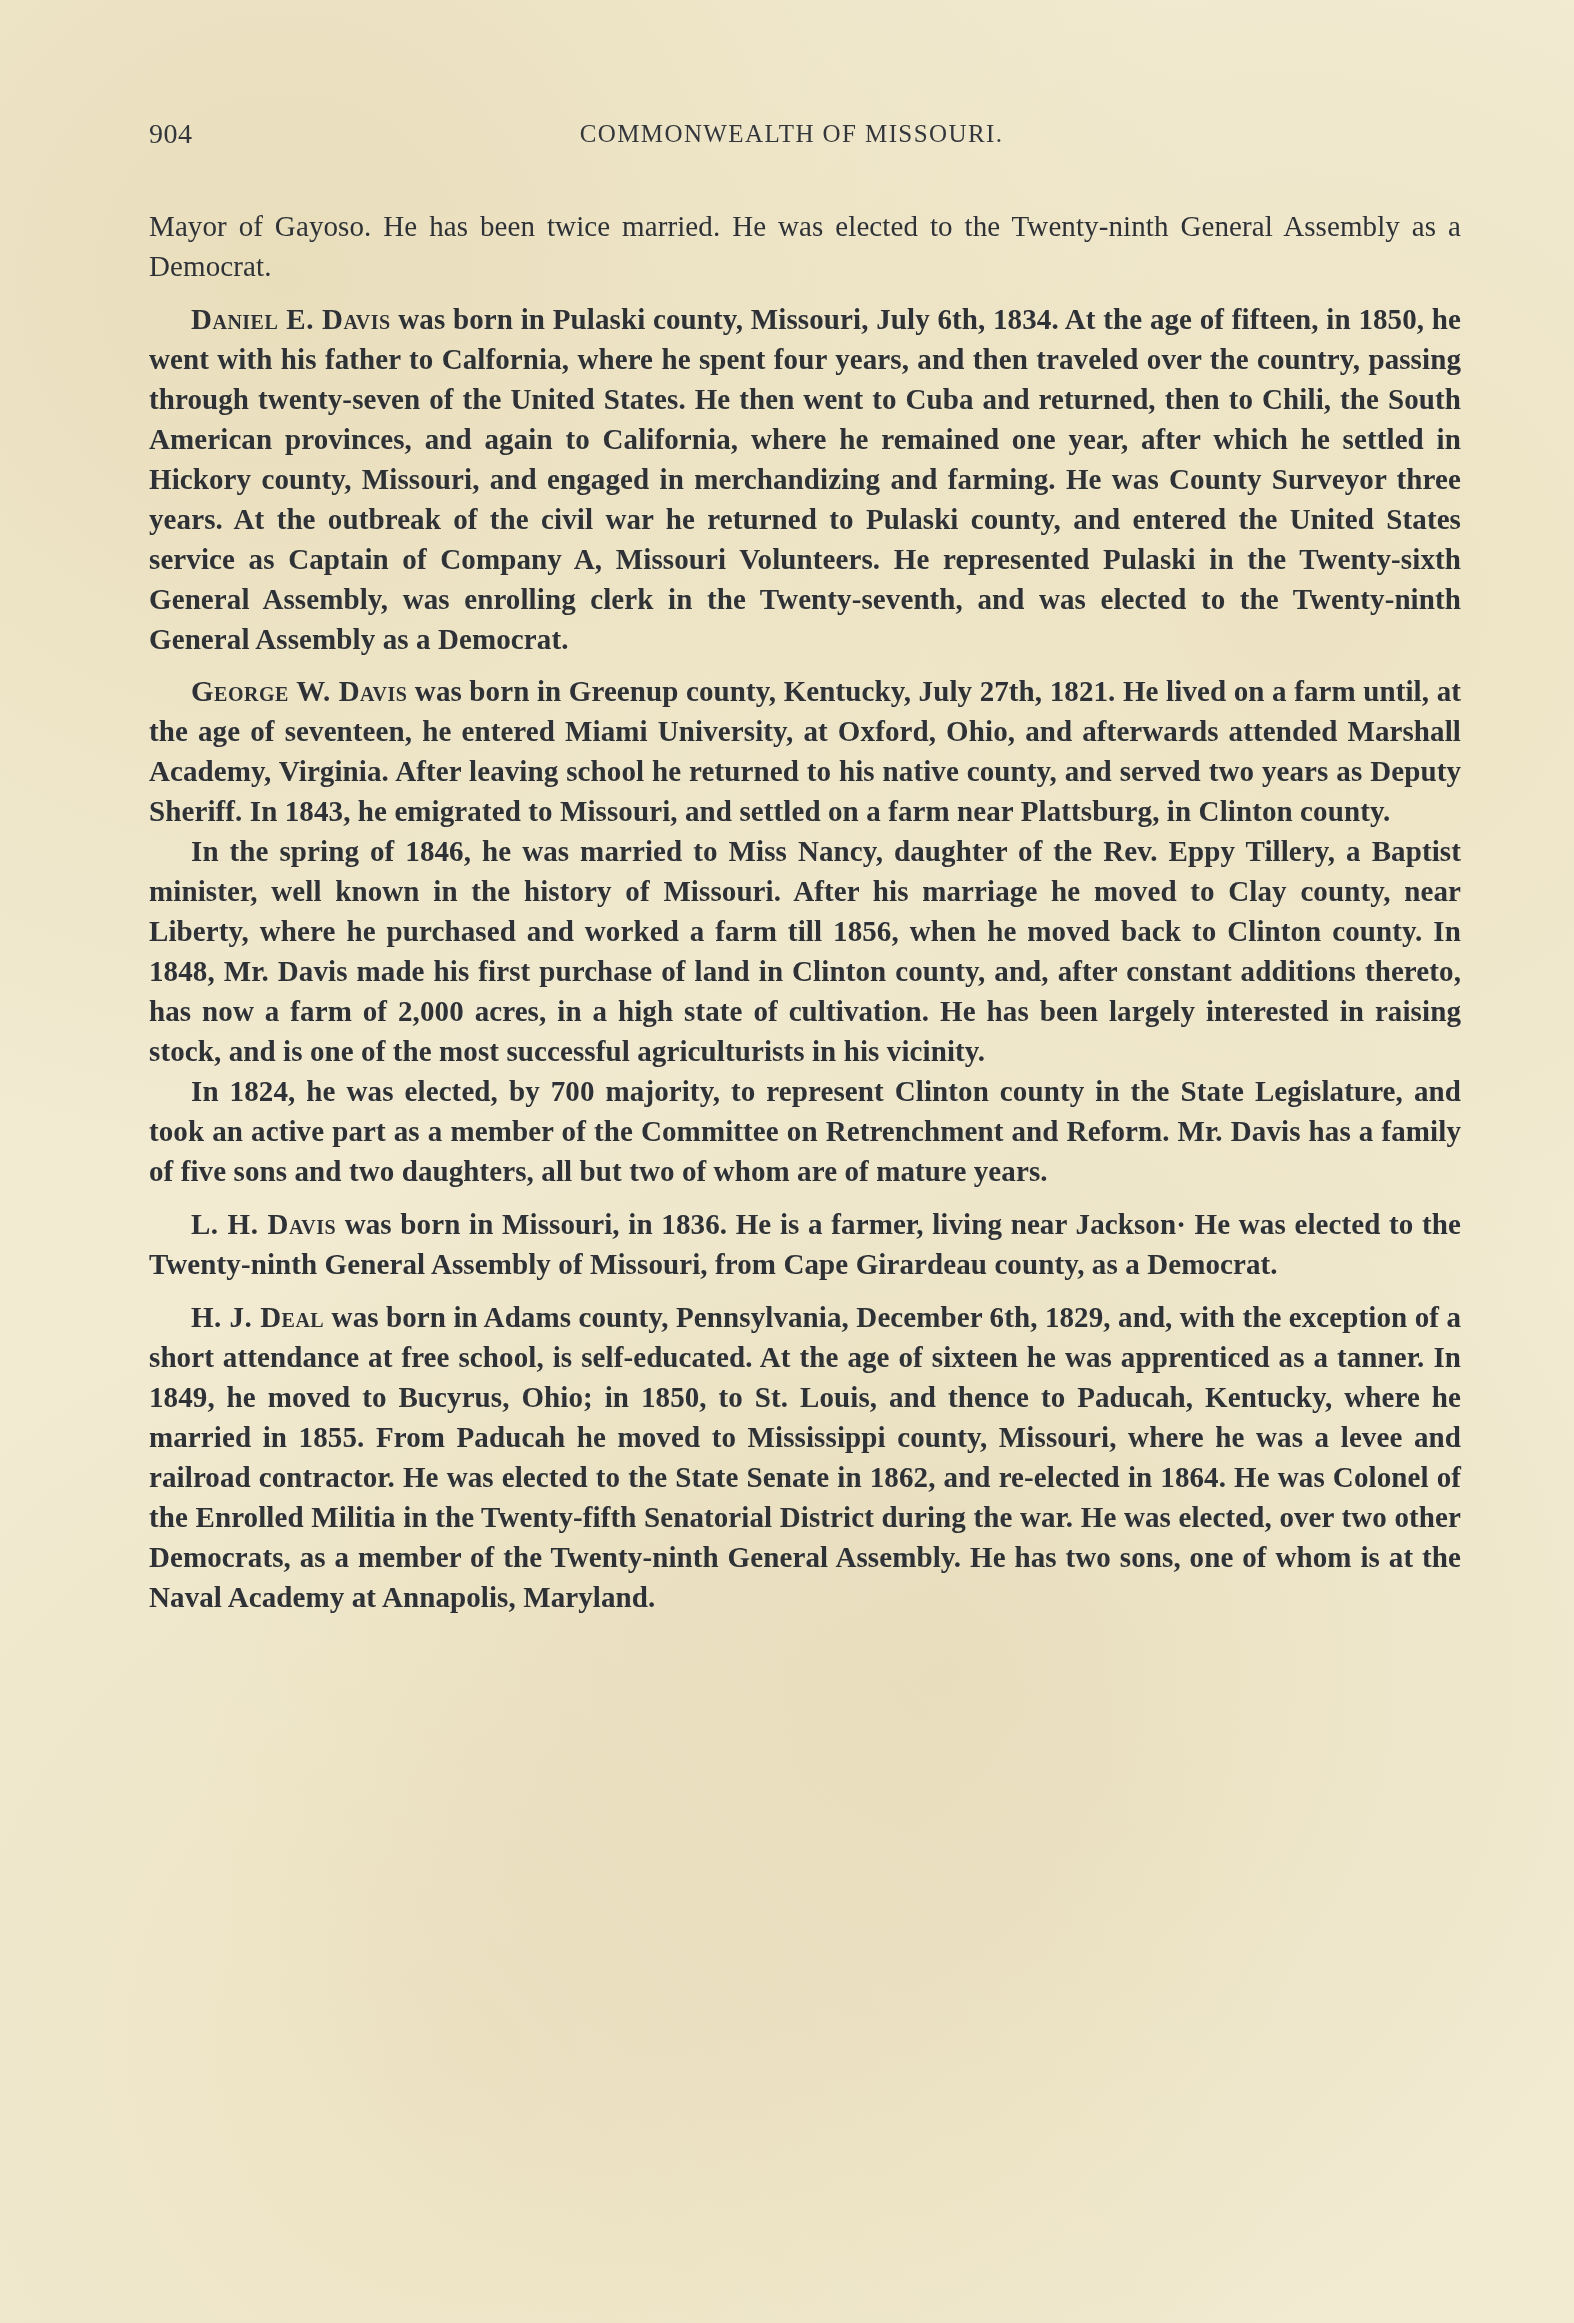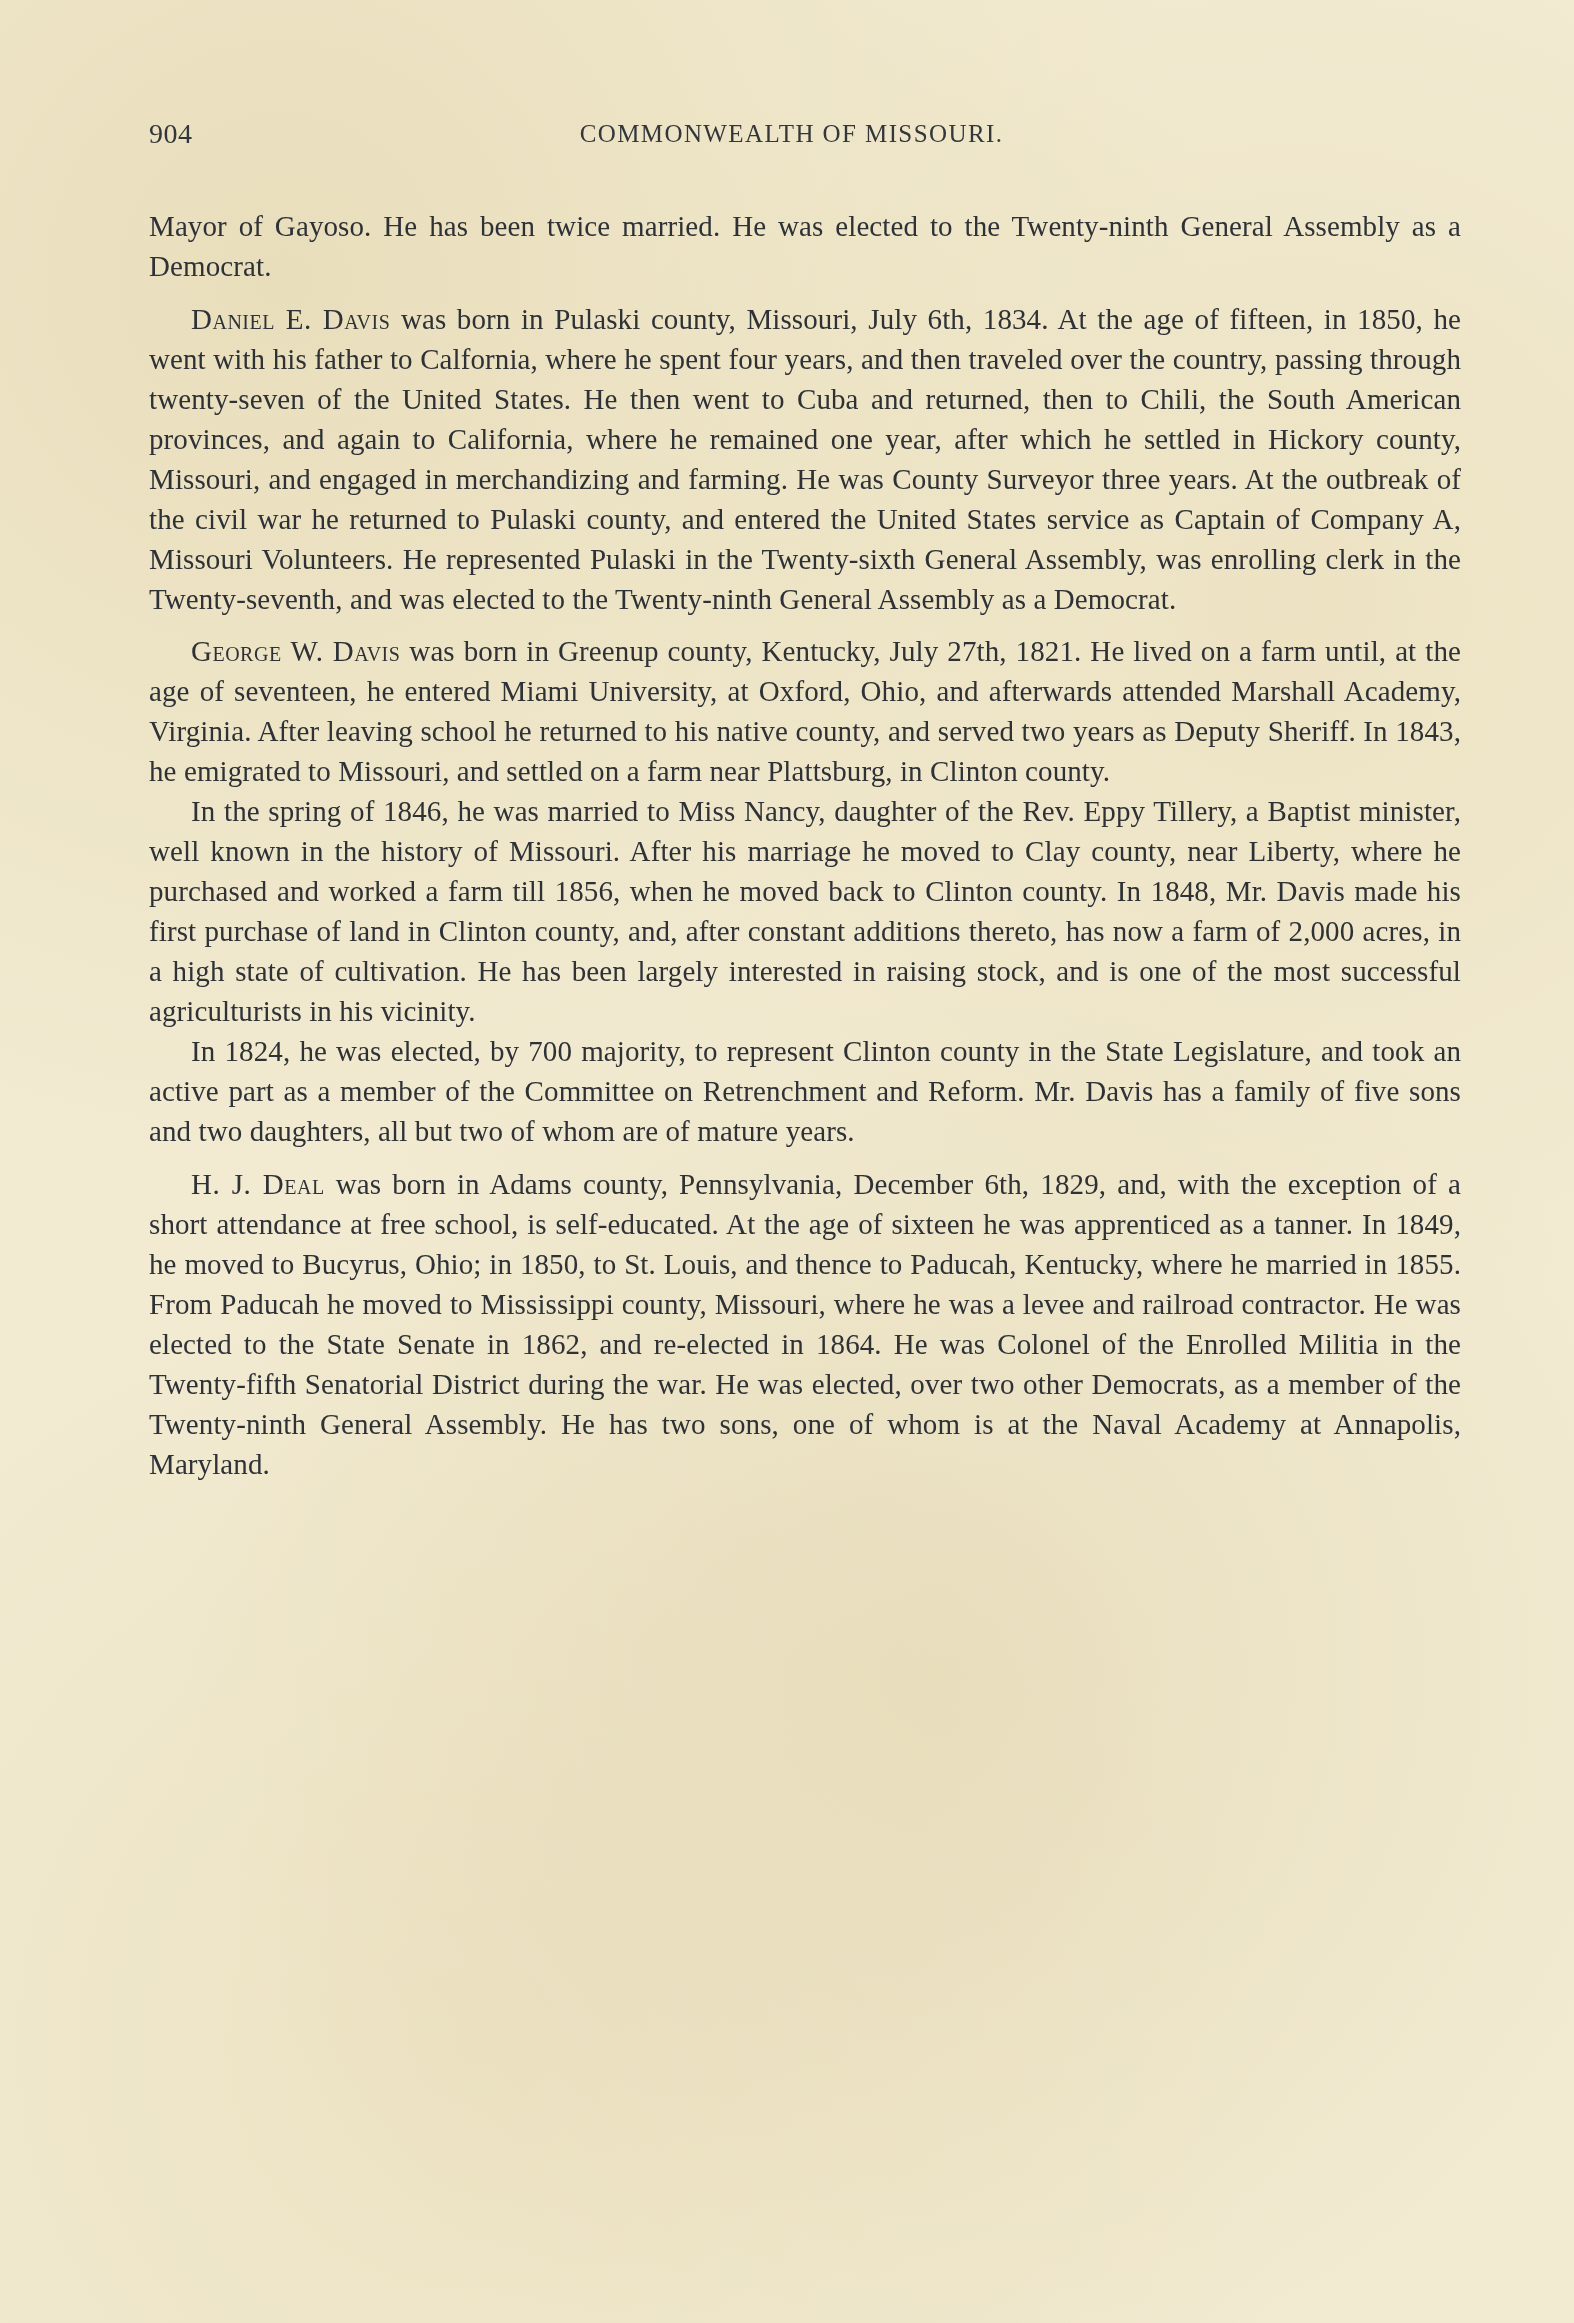--- a/index.html
+++ b/index.html
@@ -78,20 +78,21 @@
     margin: 0 0 0 0;
     font-size: 29px;
     line-height: 40px;
     text-align: justify;
     text-justify: inter-word;
     color: #2e3236;
     letter-spacing: 0.1px;
   }
   p.indent {
     text-indent: 42px;
+    font-weight: bold;
   }
   p.gap {
     margin-top: 12.7px;
   }
   .sc {
     font-variant: small-caps;
     letter-spacing: 0.5px;
   }
 </style>
 </head>
@@ -120,20 +121,23 @@
       </p>
 
       <p class="indent">
         <span>In the spring of 1846, he was married to Miss Nancy, daughter of the Rev. Eppy Tillery, a Baptist minister, well known in the history of Missouri.  After his marriage he moved to Clay county, near Liberty, where he purchased and worked a farm till 1856, when he moved back to Clinton county.  In 1848, Mr. Davis made his first purchase of land in Clinton county, and, after constant additions thereto, has now a farm of 2,000 acres, in a high state of cultivation.  He has been largely interested in raising stock, and is one of the most successful agriculturists in his vicinity.</span>
       </p>
 
       <p class="indent">
         <span>In 1824, he was elected, by 700 majority, to represent Clinton county in the State Legislature, and took an active part as a member of the Committee on Retrenchment and Reform.  Mr. Davis has a family of five sons and two daughters, all but two of whom are of mature years.</span>
       </p>
 
+      <p class="indent gap">
+        <span class="sc">L. H. Davis</span><span> was born in Missouri, in 1836.  He is a farmer, living near Jackson· He was elected to the Twenty-ninth General Assembly of Missouri, from Cape Girardeau county, as a Democrat.</span>
+      </p>
 
 
       <p class="indent gap">
         <span class="sc">H. J. Deal</span><span> was born in Adams county, Pennsylvania, December 6th, 1829, and, with the exception of a short attendance at free school, is self-educated.  At the age of sixteen he was apprenticed as a tanner.  In 1849, he moved to Bucyrus, Ohio; in 1850, to St. Louis, and thence to Paducah, Kentucky, where he married in 1855. From Paducah he moved to Mississippi county, Missouri, where he was a levee and railroad contractor.  He was elected to the State Senate in 1862, and re-elected in 1864.  He was Colonel of the Enrolled Militia in the Twenty-fifth Senatorial District during the war.  He was elected, over two other Democrats, as a member of the Twenty-ninth General Assembly.  He has two sons, one of whom is at the Naval Academy at Annapolis, Maryland.</span>
       </p>
 
 
     </div>
   </div>
 </div>

